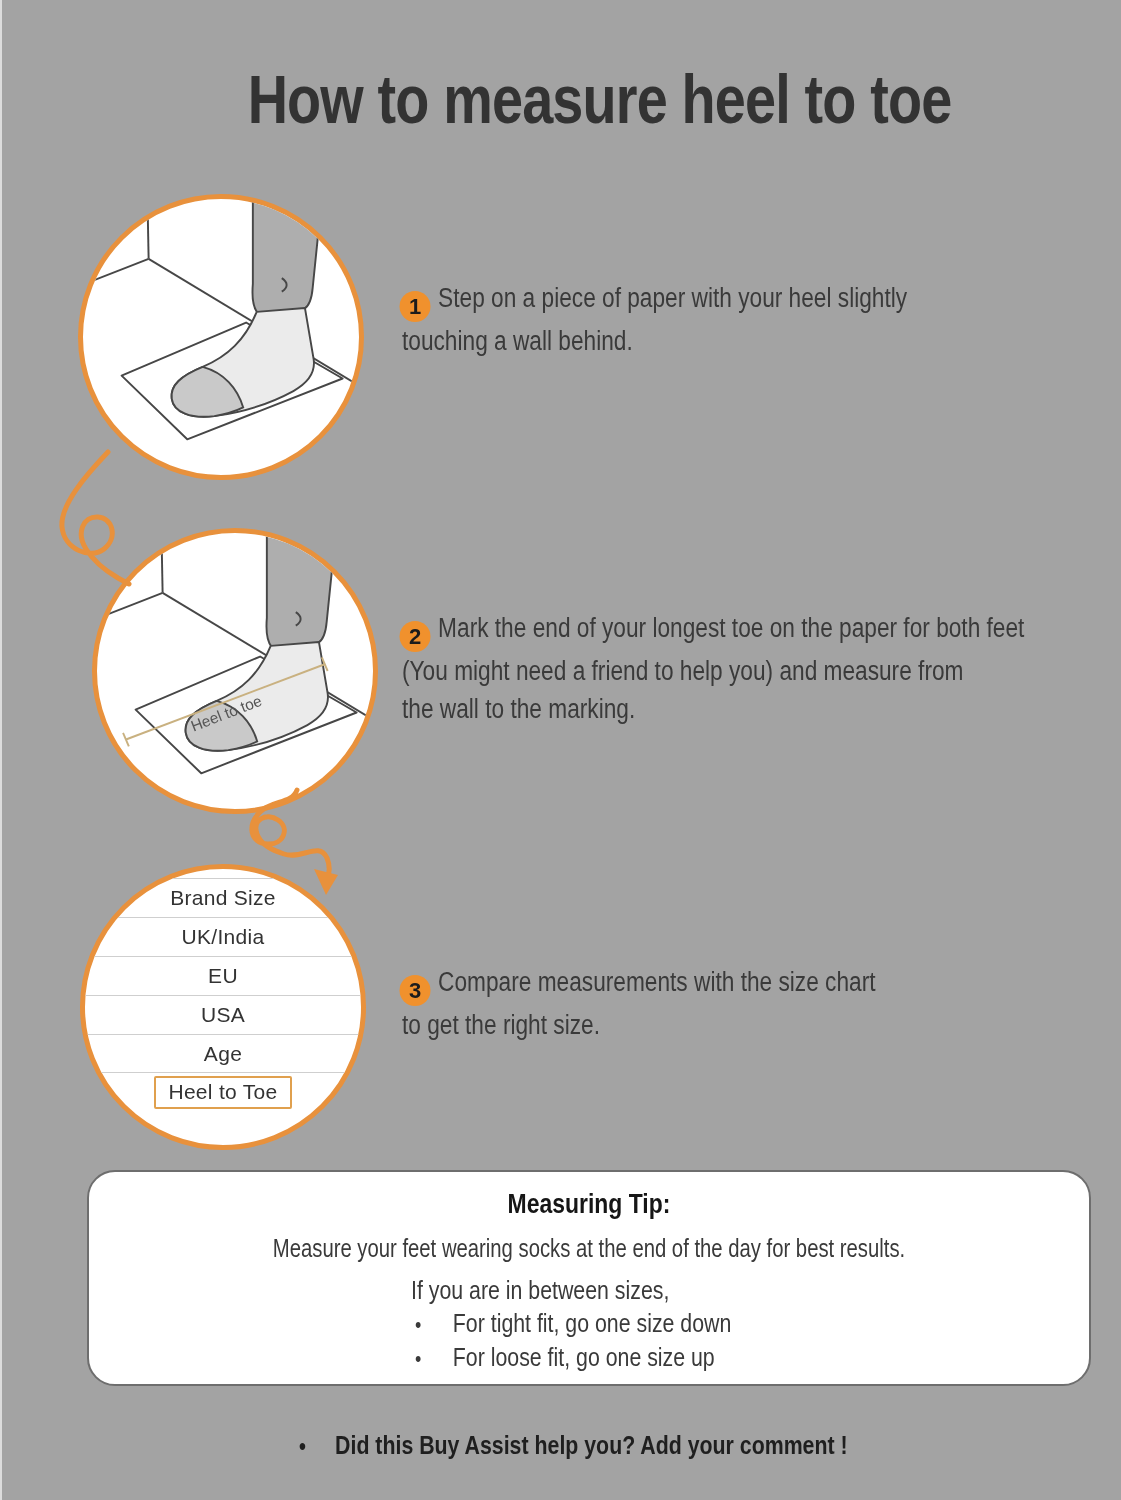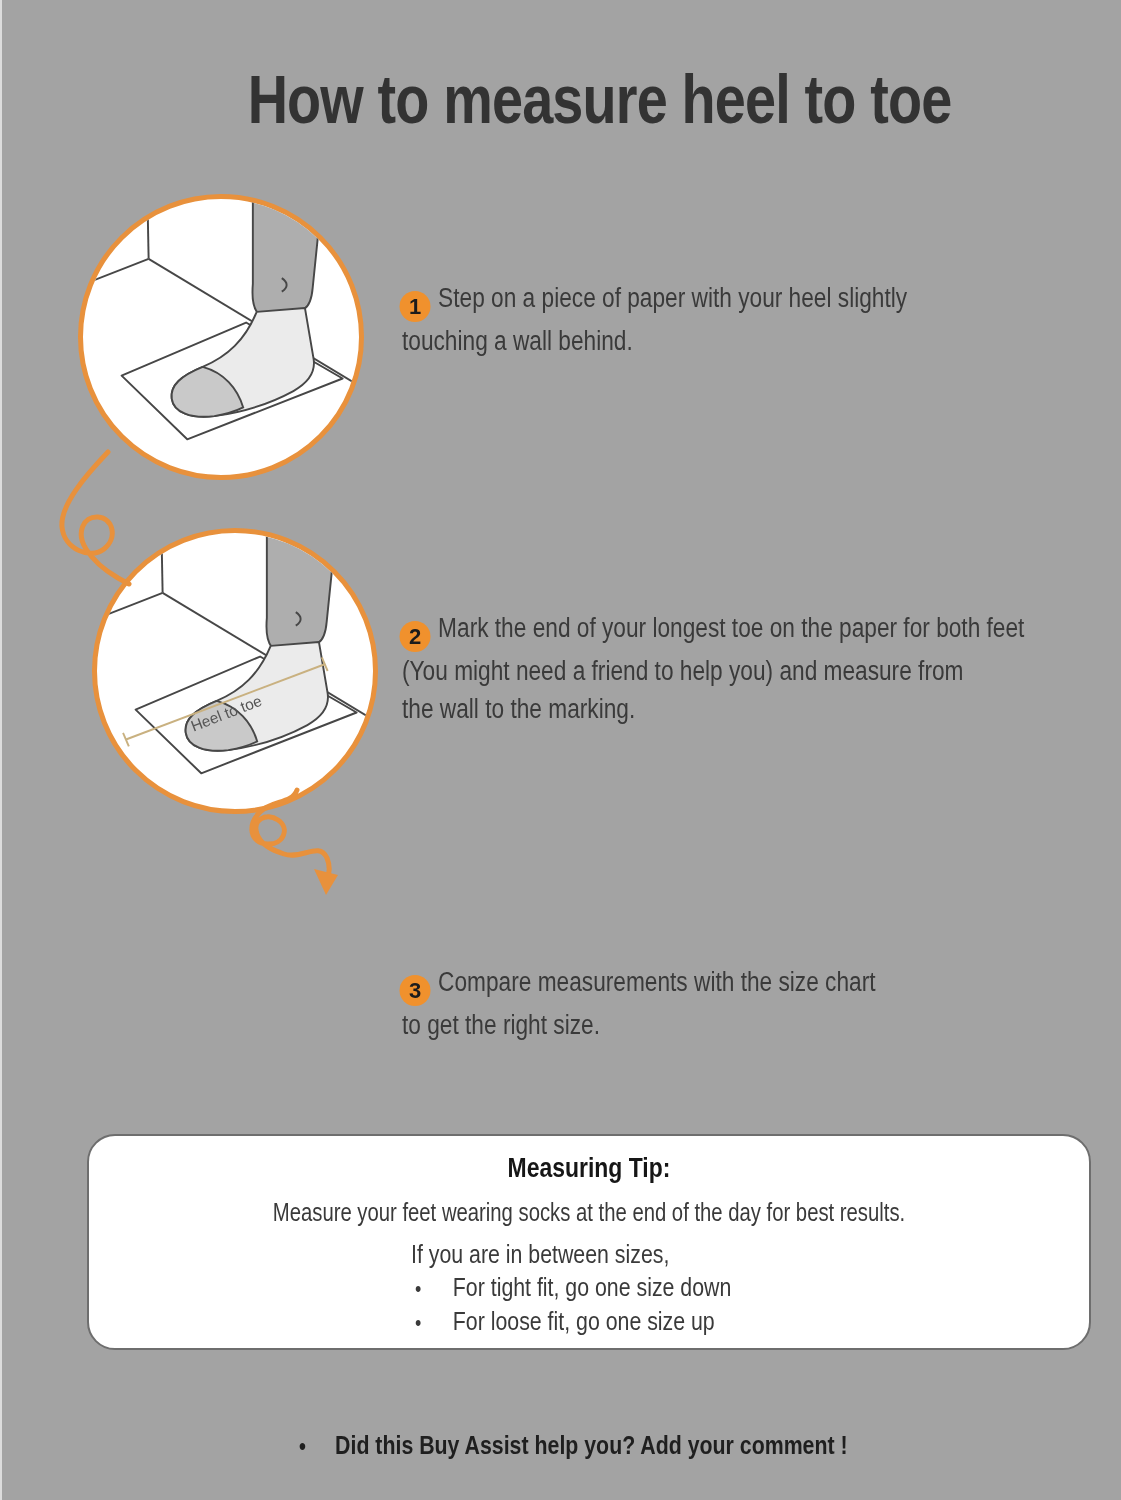--- a/index.html
+++ b/index.html
@@ -46,21 +46,21 @@
   }
   .s1{top:279px;} .s2{top:609px;} .s3{top:963px;}
   .badge{
     display:inline-block;width:31px;height:31px;border-radius:50%;
     background:#F0912D;color:#1c1c1c;font-weight:bold;font-size:22px;
     line-height:31px;text-align:center;margin-right:12px;vertical-align:-7px;
     transform:scaleX(1.19);
   }
   
   .tipbox{
-    position:absolute;left:87px;top:1134px;width:1004px;height:216px;
+    position:absolute;left:87px;top:1170px;width:1004px;height:216px;
     box-sizing:border-box;border:2.5px solid #6e6e6e;border-radius:28px;background:#ffffff;
   }
   .tip-title{
     position:absolute;left:0;right:0;top:17px;text-align:center;
     font-size:27px;font-weight:bold;color:#161616;transform:scaleX(0.85);
   }
   .tip-l1{
     position:absolute;left:0;right:0;top:61px;text-align:center;
     font-size:26px;color:#3a3a3a;transform:scaleX(0.78);
   }
@@ -119,20 +119,42 @@
       </g>
       <g stroke="#C9B180" stroke-width="2" fill="none">
         <path d="M30,214 L236,136"></path>
         <path d="M27,207 L33,221"></path>
         <path d="M233,129 L239,143"></path>
       </g>
       <text x="136" y="192" transform="rotate(-21 136 192)" font-size="16" fill="#555555" text-anchor="middle">Heel to toe</text>
     </svg>
   </div>
 
+  <div class="circle c3">
+    <div class="rows">
+      <div class="row">
+          <span>Brand Size</span>
+        </div>
+      <div class="row">
+          <span>UK/India</span>
+        </div>
+      <div class="row">
+          <span>EU</span>
+        </div>
+      <div class="row">
+          <span>USA</span>
+        </div>
+      <div class="row">
+          <span>Age</span>
+        </div>
+      <div class="row">
+          <span class="hl-box">Heel to Toe</span>
+        </div>
+    </div>
+  </div>
 
   <svg class="connectors" viewBox="0 0 420 960">
     <g stroke="#E8913C" stroke-width="5" fill="none" stroke-linecap="round">
       <path d="M108,452 C86,475 60,505 62,527 C64,549 90,560 104,549 C118,538 113,518 98,517 C83,516 76,533 86,549 C94,562 106,571 118,578 L129,584"></path>
       <path d="M297,790 C292,804 272,800 260,812 C247,825 250,843 267,844 C284,845 290,828 278,820 C266,812 252,820 257,834 C261,845 272,850 284,854 C302,860 319,841 327,858 C331,868 329,876 326,882"></path>
     </g>
     <path d="M326,895 L314,869 L338,875 Z" fill="#E8913C"></path>
   </svg>
 
   <div class="step s1">

